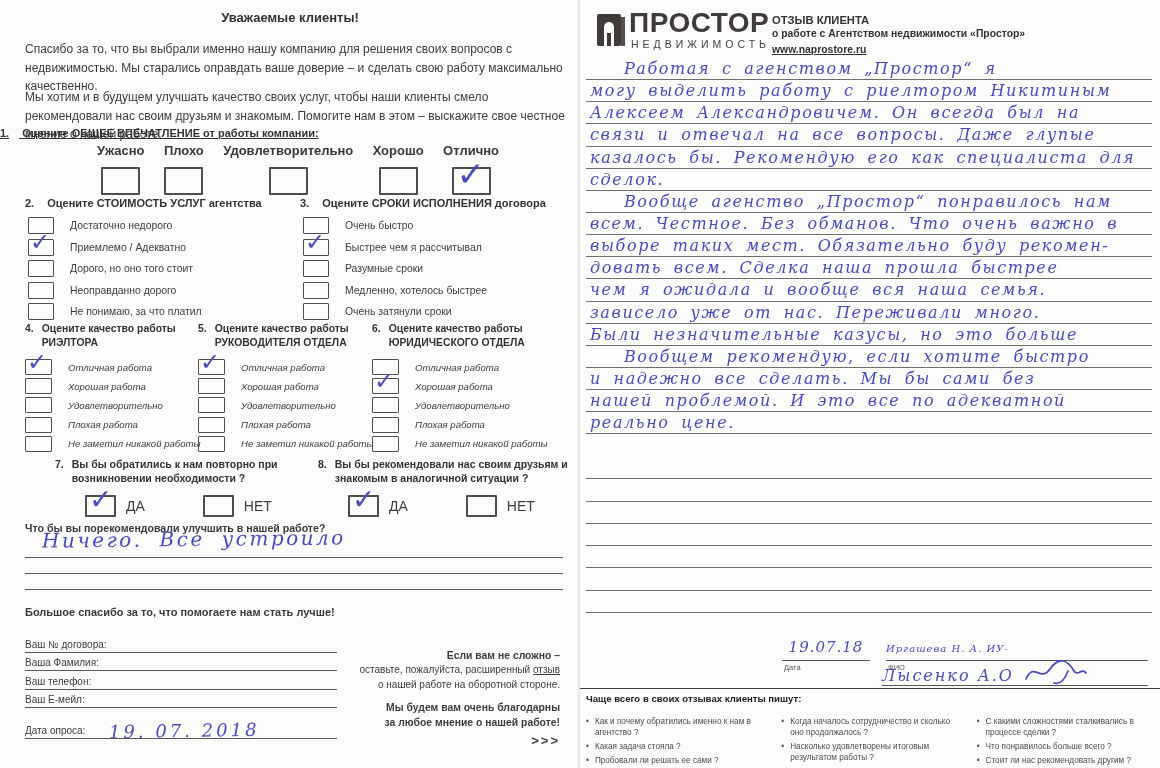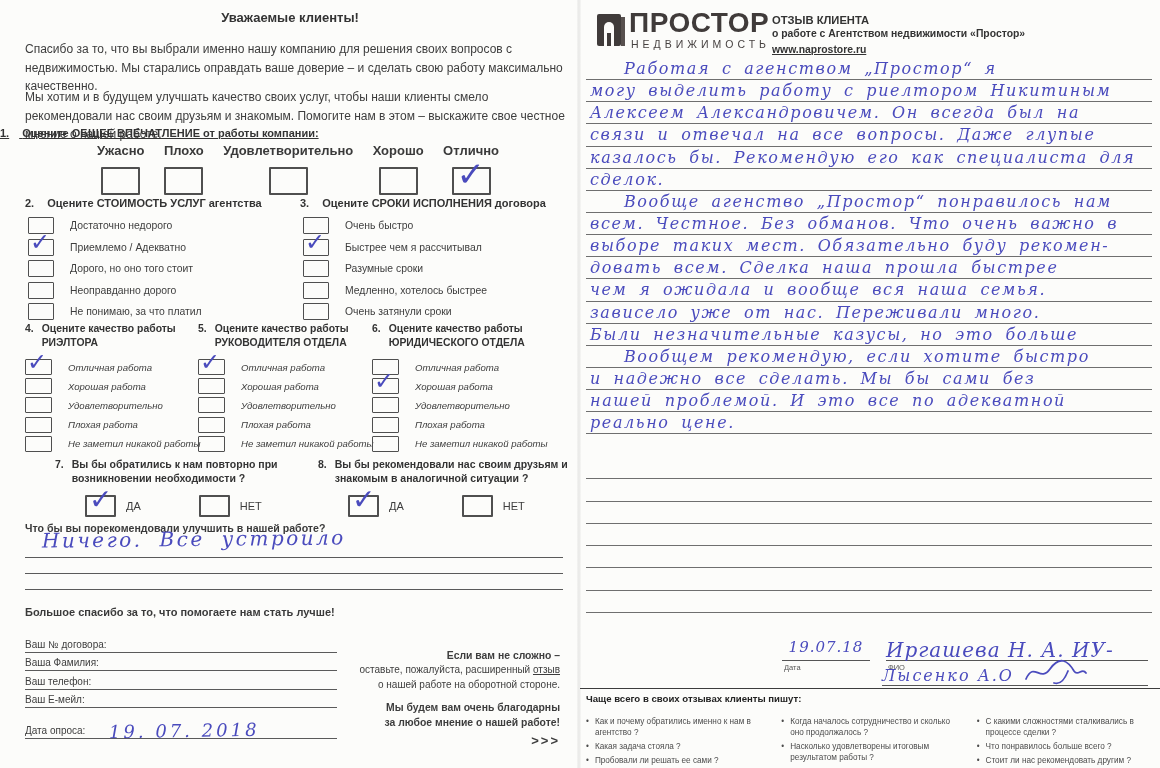--- a/index.html
+++ b/index.html
@@ -54,21 +54,21 @@
   .q456-head { font-size:10.4px; display:flex; gap:8px; line-height:1.35; }
   .q456 .opt-row { gap:16px; margin-bottom:3.2px; margin-left:0;font-style:italic; }
   .q456 .opt-label { font-size:9.6px; }
   .q456 .opt-list { margin-top:9px; }
 
   .q7col { position:absolute; top:457px; left:55px;  width:250px; }
   .q8col { position:absolute; top:457px; left:318px; width:255px; }
   .q78-head { font-size:10.5px; display:flex; gap:8px; line-height:1.35; }
   .yn-row { display:flex; align-items:center; margin-top:10px; margin-left:30px; }
   .yn-item { display:flex; align-items:center; gap:10px; margin-right:58px; }
-  .yn-label { font-size:11px; color:#3d3d3d; }
+  .yn-label { font-size:14px; color:#3d3d3d; }
 
   .improve-q { top:522px; left:25px; font-size:10.6px; font-weight:bold; }
   .improve-answer { top:527px; left:42px; font-size:20px; letter-spacing:2.5px; word-spacing:8px; transform:rotate(-0.6deg); }
   .ans-line { left:25px; width:538px; border-top:1.2px solid #5a5a5a; height:0; }
   .al1 { top:557px; } .al2 { top:573px; } .al3 { top:589px; }
 
   .thanks { top:606px; left:25px; font-size:11px; font-weight:bold; }
 
   .fields { top:634px; left:25px; width:312px; }
   .field-row { position:relative; height:18.5px; border-bottom:1.2px solid #5a5a5a; display:flex; align-items:flex-end; }
@@ -99,21 +99,21 @@
              white-space:nowrap; overflow:visible; padding-left:4px; letter-spacing:1.6px; word-spacing:5px; }
   .hw-indent { display:inline-block; width:34px; }
   .blank-lines { top:457px; left:6px; width:566px; height:156px;
        background:repeating-linear-gradient(to bottom, transparent 0, transparent 21.3px, #6f6f6f 21.3px, #6f6f6f 22.3px); }
 
   .sig-row { top:638px; left:6px; width:566px; height:50px; }
   .sig-date { position:absolute; left:196px; top:0; width:88px; height:23px; border-bottom:1.2px solid #555; text-align:center; }
   .sig-date-val { font-size:15px; letter-spacing:1px; }
   .sig-label { position:absolute; font-size:7.5px; color:#555; top:25px; left:2px; font-family:"Liberation Sans",sans-serif; font-style:normal; }
   .sig-fio { position:absolute; left:300px; top:0; width:262px; height:23px; border-bottom:1.2px solid #555; }
-  .sig-fio-val { font-size:20px; letter-spacing:1px; white-space:nowrap; }
+  .sig-fio-val { font-size:10px; letter-spacing:1px; white-space:nowrap; }
   .sig-fio2 { position:absolute; left:296px; top:24px; width:266px; height:24px; border-bottom:1.2px solid #555;
               display:flex; align-items:flex-end; gap:10px; }
   .sig-fio2-val { font-size:16px; letter-spacing:2px; white-space:nowrap; }
 
   .rp-divider { top:688px; left:0; width:580px; border-top:1.5px solid #3c3c3c; height:0; }
   .rp-footer { top:693px; left:6px; width:570px; }
   .rp-f-title { font-size:9.6px; font-weight:bold; color:#222; }
   .rp-cols { display:flex; gap:16px; margin-top:12px; }
   .rp-col { width:180px; font-size:8.2px; color:#4c4c4c; line-height:1.35; }
   .bullet-row { display:flex; gap:6px; margin-bottom:3px; }

